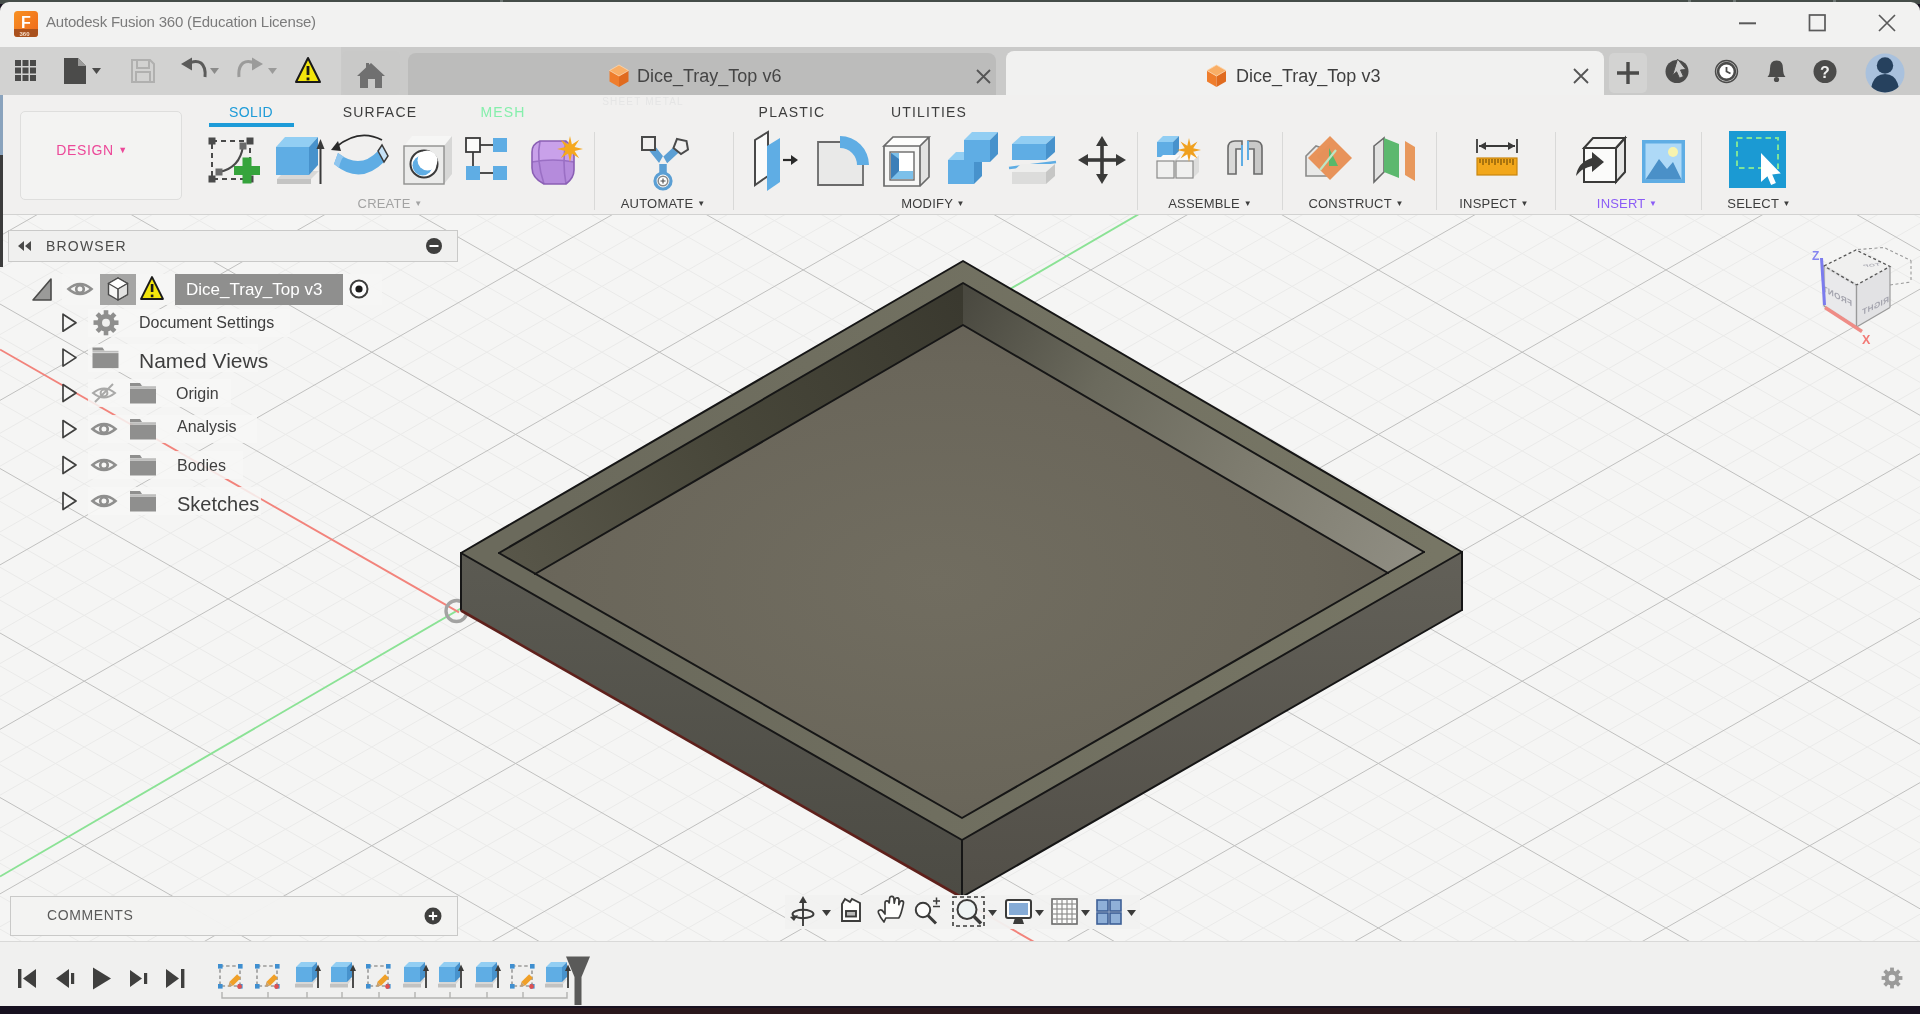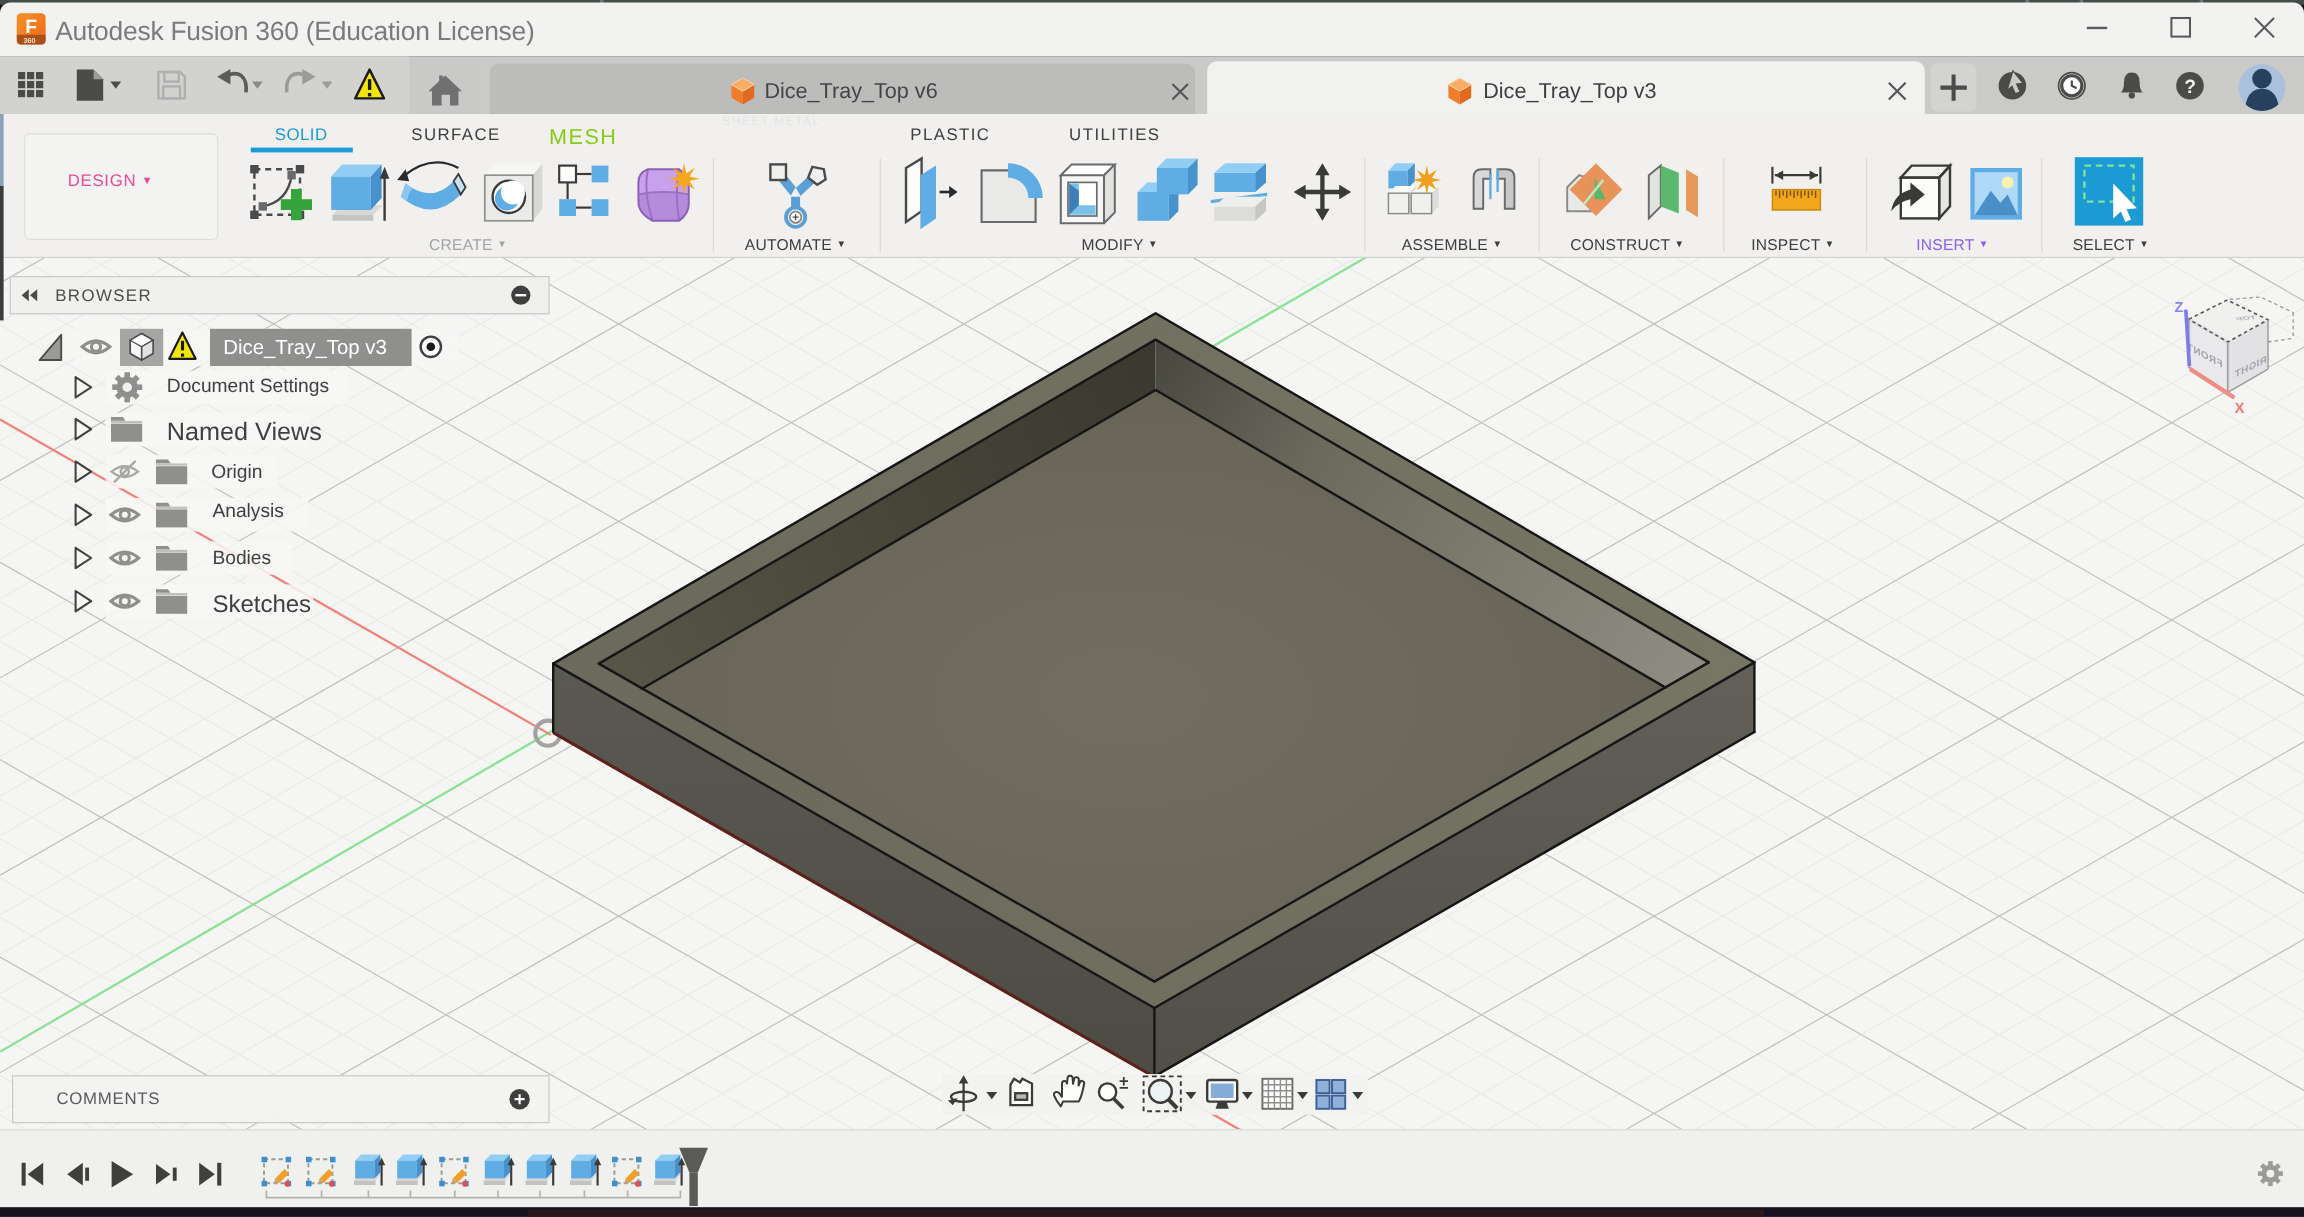--- a/index.html
+++ b/index.html
@@ -23,21 +23,21 @@
         </linearGradient>
       </defs>
       <rect x="14" y="11" width="24" height="26" rx="3.5" fill="url(#lg)"></rect>
       <path d="M14,29 h24 v4.5 q0,3.5 -3.5,3.5 h-17 q-3.5,0 -3.5,-3.5 Z" fill="#a9511d"></path>
       <text x="21" y="27.5" font-family="Liberation Sans,sans-serif" font-size="16" font-weight="bold" fill="#fff">F</text>
       <text x="19.5" y="35.8" font-family="Liberation Sans,sans-serif" font-size="6" font-weight="bold" fill="#f6ddc8">360</text>
       <rect x="1739" y="22.3" width="17" height="2" fill="#5a5a5a"></rect>
       <rect x="1809.5" y="15" width="15.5" height="15.5" fill="none" stroke="#5a5a5a" stroke-width="1.7"></rect>
       <path d="M1879,15 L1895,31 M1895,15 L1879,31" stroke="#5a5a5a" stroke-width="1.7"></path>
     </svg>
-<div class="abs" style="left:46px;top:13px;font-size:22px;letter-spacing:-0.2px;color:#7b7b7b">Autodesk Fusion 360 (Education License)</div>
+<div class="abs" style="left:46px;top:13px;font-size:15px;letter-spacing:-0.2px;color:#7b7b7b">Autodesk Fusion 360 (Education License)</div>
 
 <div class="abs" style="left:0;top:47px;width:1920px;height:48px;background:#cacac9"></div>
 <div class="abs" style="left:0;top:47px;width:341px;height:48px;background:#d2d2d1"></div>
 <div class="abs" style="left:408px;top:53px;width:588px;height:42px;background:#bcbcbb;border-radius:8px 8px 0 0"></div>
 <div class="abs" style="left:1006px;top:51px;width:598px;height:44px;background:#f1f1f0;border-radius:8px 8px 0 0"></div>
 <svg class="abs" style="left:0;top:44px" width="1920" height="51" viewBox="0 44 1920 51">
       <rect x="15.0" y="60.0" width="6" height="6" fill="#4b4b4a"></rect>
       <rect x="15.0" y="67.5" width="6" height="6" fill="#4b4b4a"></rect>
       <rect x="15.0" y="75.0" width="6" height="6" fill="#4b4b4a"></rect>
       <rect x="22.5" y="60.0" width="6" height="6" fill="#4b4b4a"></rect>
@@ -98,21 +98,21 @@
       </g>
 <path d="M977,70 L990,83 M990,70 L977,83" stroke="#555" stroke-width="1.8"></path>
 <path d="M1574,69 L1588,83 M1588,69 L1574,83" stroke="#555" stroke-width="1.8"></path>
     </svg>
 <div class="abs" style="left:637px;top:66px;font-size:18px;color:#454545">Dice_Tray_Top v6</div>
 <div class="abs" style="left:1236px;top:66px;font-size:18px;color:#3f3f3f">Dice_Tray_Top v3</div>
 
 <div class="abs" style="left:0;top:95px;width:1920px;height:120px;background:#f1f0ef;border-bottom:1px solid #d2d2d1"></div>
 <div class="abs ctr" style="left:251px;top:104px;font-size:14px;font-weight:normal;color:#1d9bd8;letter-spacing:0.4px">SOLID</div>
 <div class="abs ctr" style="left:380px;top:104px;font-size:14px;color:#3d3d3d;letter-spacing:1.2px">SURFACE</div>
-<div class="abs ctr" style="left:486px;top:104px;font-size:18px;color:#84cc16;letter-spacing:1.2px">MESH</div>
+<div class="abs ctr" style="left:503px;top:104px;font-size:14px;color:#86efac;letter-spacing:1.2px">MESH</div>
 <div class="abs ctr" style="left:643px;top:96px;font-size:10px;color:#e5e5e5;letter-spacing:1.2px">SHEET METAL</div>
 <div class="abs ctr" style="left:792px;top:104px;font-size:14px;color:#3d3d3d;letter-spacing:1.2px">PLASTIC</div>
 <div class="abs ctr" style="left:929px;top:104px;font-size:14px;color:#3d3d3d;letter-spacing:1.2px">UTILITIES</div>
 <div class="abs" style="left:209px;top:123px;width:85px;height:4px;background:#1d9bd8"></div>
 <div class="abs" style="left:20px;top:111px;width:162px;height:89px;background:#f3f3f2;border:1px solid #dededd;border-radius:5px"></div>
 <div class="abs ctr" style="left:92px;top:142px;font-size:14px;color:#ec4899;letter-spacing:0.6px">DESIGN <span style="font-size:9px;vertical-align:2px">▼</span></div>
 <svg style="position:absolute;left:0;top:95px" width="1920" height="120" viewBox="0 95 1920 120">
       <g stroke="#4a4a4a" fill="none" stroke-width="2">
         <rect x="212" y="141" width="38" height="38" stroke-dasharray="5,4"></rect>
         <path d="M243,146 Q240,168 219,172"></path>

